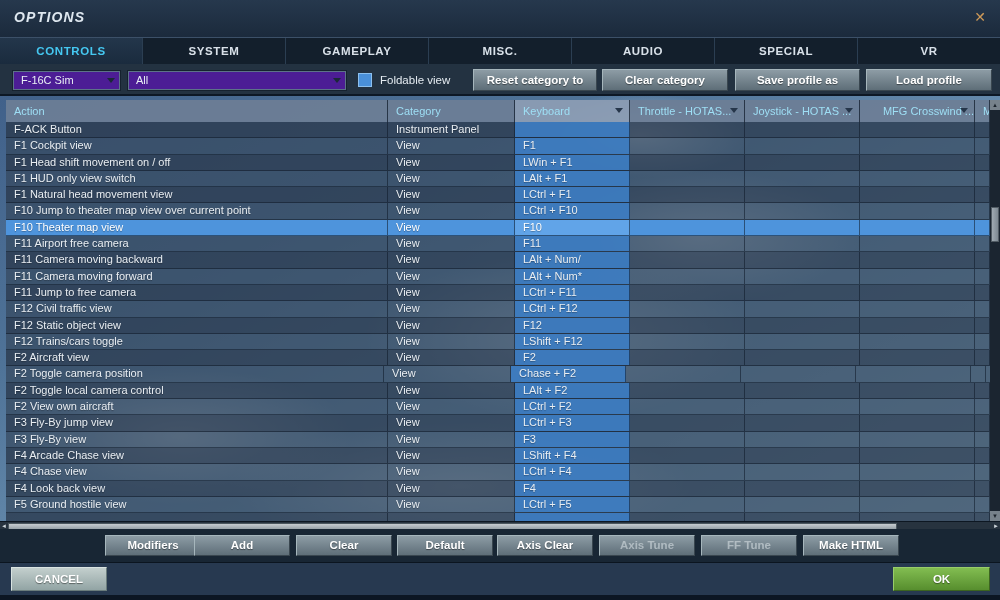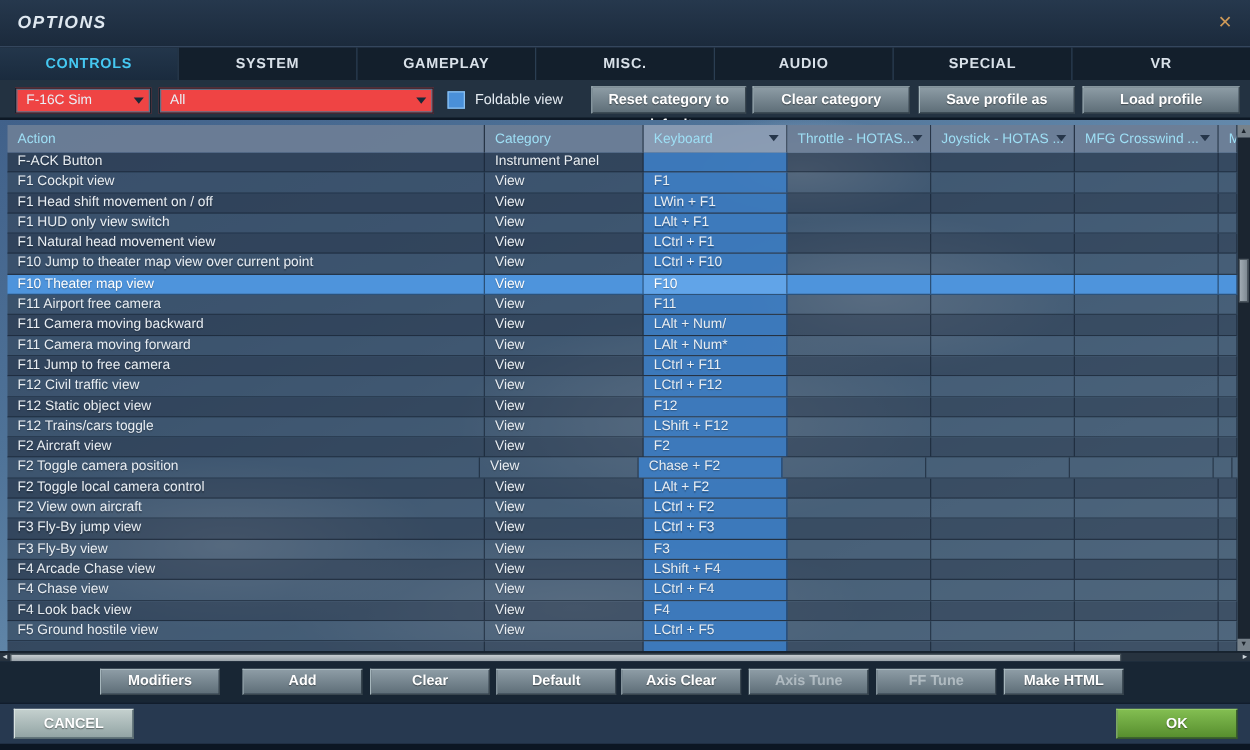--- a/index.html
+++ b/index.html
@@ -18,21 +18,21 @@
   
   .tabbar { position:absolute; top:38px; left:0; right:0; height:26px; background:#131f2c; display:flex; }
   .tab { flex:1; display:flex; align-items:center; justify-content:center; font-size:11.5px; font-weight:bold;
     color:#d9e1e9; letter-spacing:0.6px; border-right:1px solid #2b3e52; cursor:pointer; }
   .tab:last-child { border-right:none; }
   .tab.active { color:#45c8f1; background:linear-gradient(#23364b,#1a2b3e); }
 
   
   .toolbar { position:absolute; top:64px; left:0; right:0; height:32px; background:#233241;
     border-bottom:2px solid #0d1825; }
-  .dropdown { position:absolute; top:70px; height:21px; background:#ef4444; border:1px solid #16222f;
+  .dropdown { position:absolute; top:70px; height:21px; background:#4c1d95; border:1px solid #16222f;
     box-shadow:inset 0 0 0 1px #5d7288; color:#e9eff5; font-size:11px; line-height:19px; padding-left:8px;
     cursor:pointer; }
   .dropdown .dd-caret { position:absolute; right:5px; top:7px; width:0; height:0;
     border-left:4px solid transparent; border-right:4px solid transparent; border-top:5px solid #1b2938; }
   .dd-aircraft { left:12px; width:109px; }
   .dd-category { left:127px; width:220px; }
   .checkbox { position:absolute; left:358px; top:73px; width:14px; height:14px; background:#4a90d9;
     border:1px solid #8cc0ee; cursor:pointer; }
   .foldable-label { position:absolute; left:380px; top:74px; font-size:11.5px; color:#e4ebf1; }
 
@@ -147,21 +147,21 @@
 
   <div class="sky"></div>
 
   <div class="table">
     <div class="thead">
         <div class="th" style="width: 382px;"><span>Action</span></div>
         <div class="th" style="width: 127px;"><span>Category</span></div>
         <div class="th sel" style="width: 115px;"><span>Keyboard</span><span class="th-caret"></span></div>
         <div class="th" style="width: 115px;"><span>Throttle - HOTAS...</span><span class="th-caret"></span></div>
         <div class="th" style="width: 115px;"><span>Joystick - HOTAS ...</span><span class="th-caret"></span></div>
-        <div class="th" style="width: 115px;"><span>MFG Crosswind ...</span><span class="th-caret"></span></div>
+        <div class="th" style="width: 115px; text-align: right;"><span>MFG Crosswind ...</span><span class="th-caret"></span></div>
         <div class="th" style="width: 15px;"><span>M</span></div>
       </div>
     <div class="tbody">
         <div class="tr odd">
           <div class="td" style="width: 382px;">F-ACK Button</div>
           <div class="td" style="width: 127px;">Instrument Panel</div>
           <div class="td kb" style="width: 115px;"></div>
           <div class="td" style="width: 115px;"></div>
           <div class="td" style="width: 115px;"></div>
           <div class="td" style="width: 115px;"></div>
@@ -393,21 +393,21 @@
   </div>
 
   <div class="hscroll">
     <div class="h-arrow h-left">◄</div>
     <div class="h-thumb"></div>
     <div class="h-arrow h-right">►</div>
   </div>
 
   <div class="actionbar"></div>
   <div id="action-buttons">
-      <div class="btn action-btn" style="left: 80px;">Modifiers</div>
+      <div class="btn action-btn" style="left: 105px;">Modifiers</div>
       <div class="btn action-btn" style="left: 194px;">Add</div>
       <div class="btn action-btn" style="left: 296px;">Clear</div>
       <div class="btn action-btn" style="left: 397px;">Default</div>
       <div class="btn action-btn" style="left: 497px;">Axis Clear</div>
       <div class="btn action-btn disabled" style="left: 599px;">Axis Tune</div>
       <div class="btn action-btn disabled" style="left: 701px;">FF Tune</div>
       <div class="btn action-btn" style="left: 803px;">Make HTML</div>
     </div>
 
   <div class="footer"></div>

